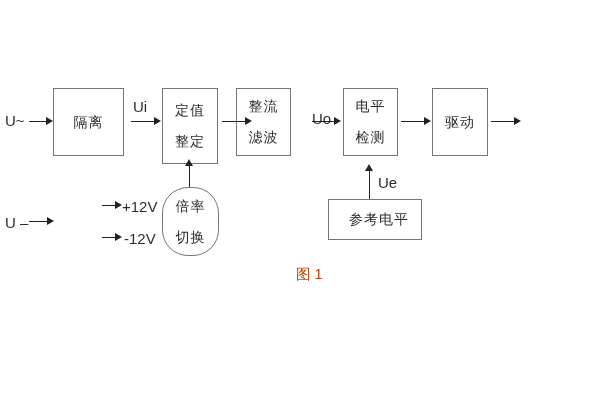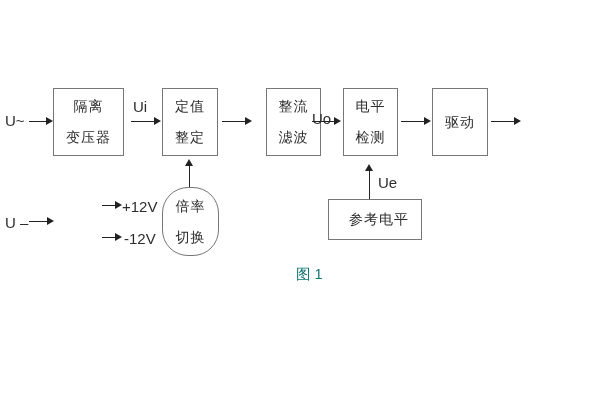--- a/index.html
+++ b/index.html
@@ -27,21 +27,21 @@
   }
   .lab{
     position:absolute;
     font-size:15px;
     color:#2d2d2d;
     white-space:nowrap;
   }
   .caption{
     position:absolute;
     font-size:14.5px;
-    color:#0f766e;
+    color:#c2410c;
     white-space:nowrap;
   }
   
   .arrow-r{position:absolute;height:9px;}
   .arrow-r::before{
     content:"";position:absolute;left:0;right:6px;top:3.8px;
     border-top:1.4px solid #222222;
   }
   .arrow-r::after{
     content:"";position:absolute;right:0;top:0;width:0;height:0;
@@ -62,29 +62,28 @@
     border-right:4.5px solid transparent;
   }
 </style>
 </head>
 <body>
 
 <div class="canvas">
 
   <div class="box" style="left:53px;top:88px;width:71px;height:68px;">
     <span>隔离</span>
-    <span>变压器</span>
   </div>
 
-  <div class="box" style="left:162px;top:88px;width:56px;height:68px;">
+  <div class="box" style="left:162px;top:88px;width:56px;height:76px;">
     <span>定值</span>
     <span>整定</span>
   </div>
 
-  <div class="box" style="left:266px;top:88px;width:55px;height:68px;">
+  <div class="box" style="left:236px;top:88px;width:55px;height:68px;">
     <span>整流</span>
     <span>滤波</span>
   </div>
 
   <div class="box" style="left:343px;top:88px;width:55px;height:68px;">
     <span>电平</span>
     <span>检测</span>
   </div>
 
   <div class="box" style="left:432px;top:88px;width:56px;height:68px;">

